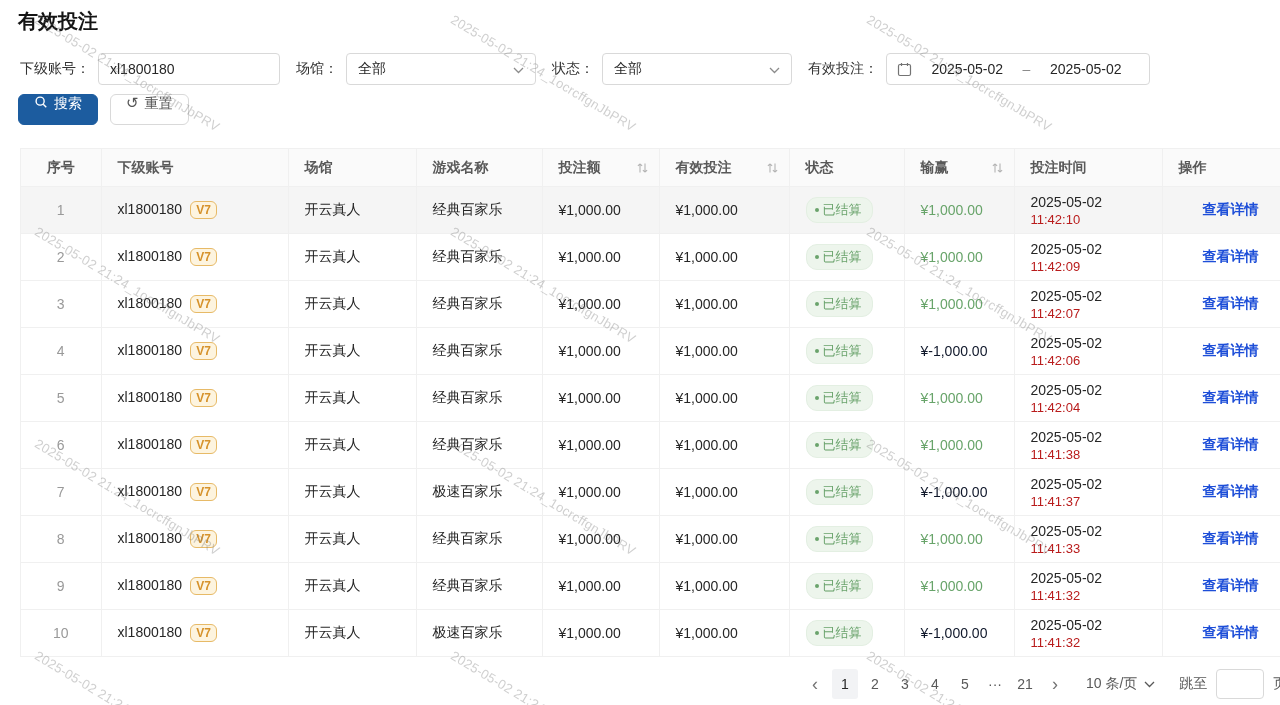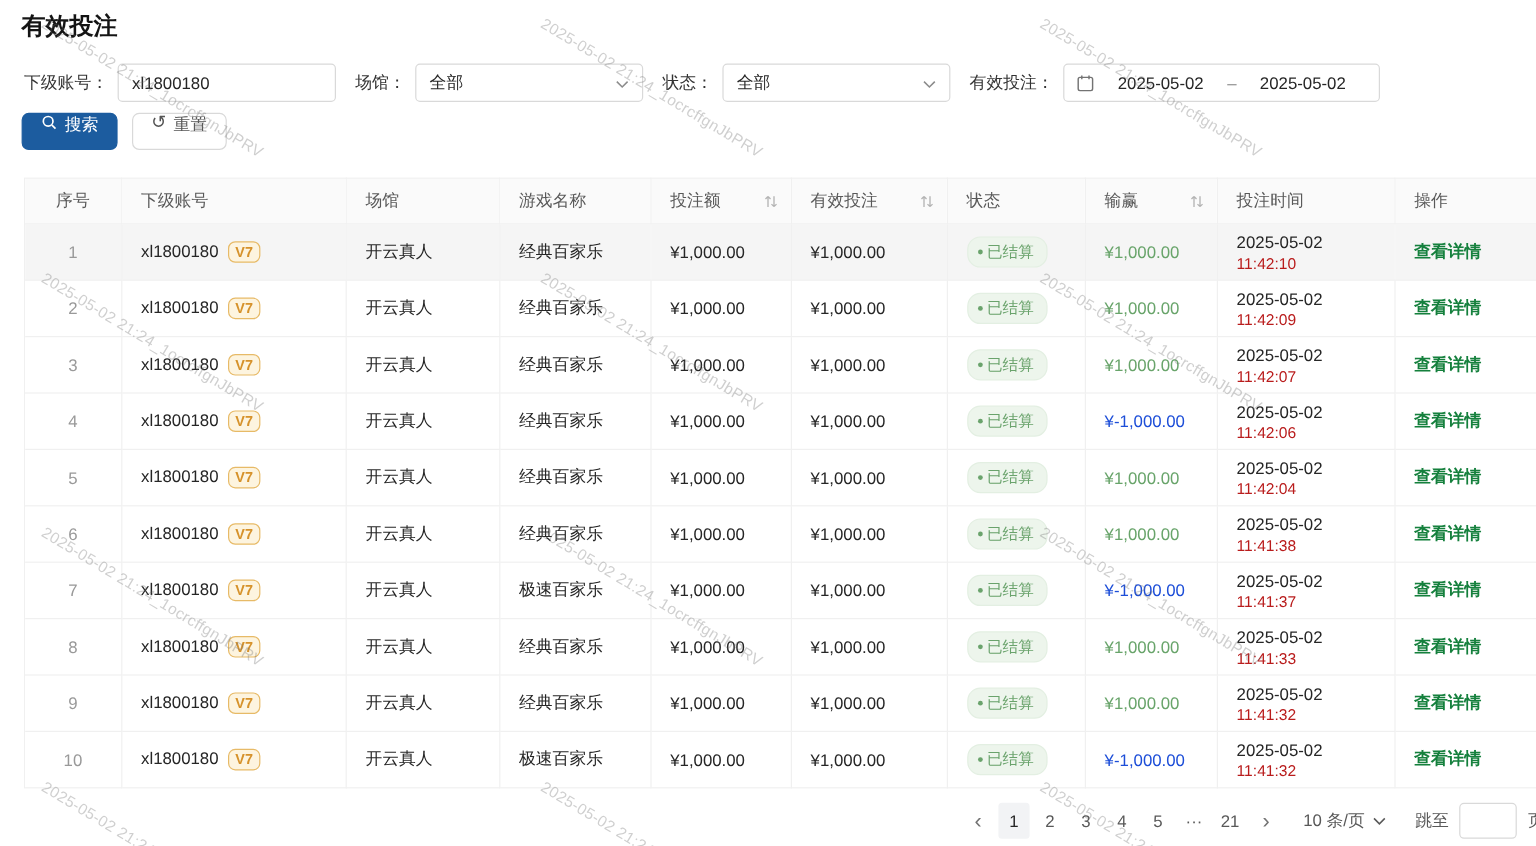--- a/index.html
+++ b/index.html
@@ -33,37 +33,37 @@
          padding:0 15px; cursor:pointer; font-family:inherit; }
   .btn-primary { background:#1c5c9f; border:1px solid #1c5c9f; color:#fff; }
   .btn-default { background:#fff; border:1px solid #d9d9d9; color:#555; }
   .reset-glyph { font-size:15px; line-height:1; }
 
   
   .table-wrap { position:absolute; left:20px; top:148px; width:1300px; border-left:1px solid #f0f0f0; }
   table { border-collapse:collapse; table-layout:fixed; width:1300px; }
   th, td { border-right:1px solid #f0f0f0; border-bottom:1px solid #f0f0f0; font-size:14px;
            text-align:left; padding:0 16px; overflow:hidden; white-space:nowrap; }
-  thead th { background:#fafafa; color:#595959; font-weight:400; height:38px;
+  thead th { background:#fafafa; color:#595959; font-weight:700; height:38px;
              border-top:1px solid #f0f0f0; position:relative; }
   tbody td { height:47px; background:#fff; }
   tr.hl td { background:#f5f5f5; }
   th.c-num, td.c-num { text-align:center; padding:0 4px; }
   td.c-num { color:#999; }
   .sort-icon { position:absolute; right:10px; top:50%; transform:translateY(-50%); cursor:pointer; display:inline-flex; }
   .vip-badge { margin-left:8px; border:1px solid #e7ba67; background:#fdf4df; color:#d6922b;
                font-size:12px; font-weight:bold; border-radius:6px; padding:1px 5px; display:inline-block;text-align:center; }
   .status-pill { display:inline-flex; align-items:center; background:#edf5ec; border:1px solid #e3efe2;
                  border-radius:11px; padding:3px 10px 3px 8px; color:#6aa36c; font-size:13px; }
   .status-dot { width:4px; height:4px; border-radius:50%; background:#6aa36c; margin-right:4px; display:inline-block; }
   .win-pos { color:#68a46a; }
-  .win-neg { color:#1d4ed8; }
+  .win-neg { color:#0f172a; }
   .dt1 { font-size:14px; color:#262626; line-height:19px; }
   .dt2 { font-size:13px; color:#b91c1c; line-height:16px; }
-  .detail-link { color:#15803d; font-weight:bold; cursor:pointer; }
+  .detail-link { color:#1d4ed8; font-weight:bold; cursor:pointer;margin-left:24px; }
 
   
   .pagination { position:absolute; left:800px; top:669px; display:flex; align-items:center;
                 font-size:14px; color:#595959; white-space:nowrap; }
   .pg { min-width:26px; height:30px; display:inline-flex; align-items:center; justify-content:center;
         margin:0 2px; border-radius:3px; cursor:pointer; }
   .pg.active { background:#f2f3f5; color:#262626; }
   .pg.arrow { color:#737373; font-size:18px; }
   .size-select { margin-left:16px; display:flex; align-items:flex-start; gap:7px; cursor:pointer; color:#595959; }
   .jump { margin-left:24px; display:flex; align-items:center; gap:9px; }

